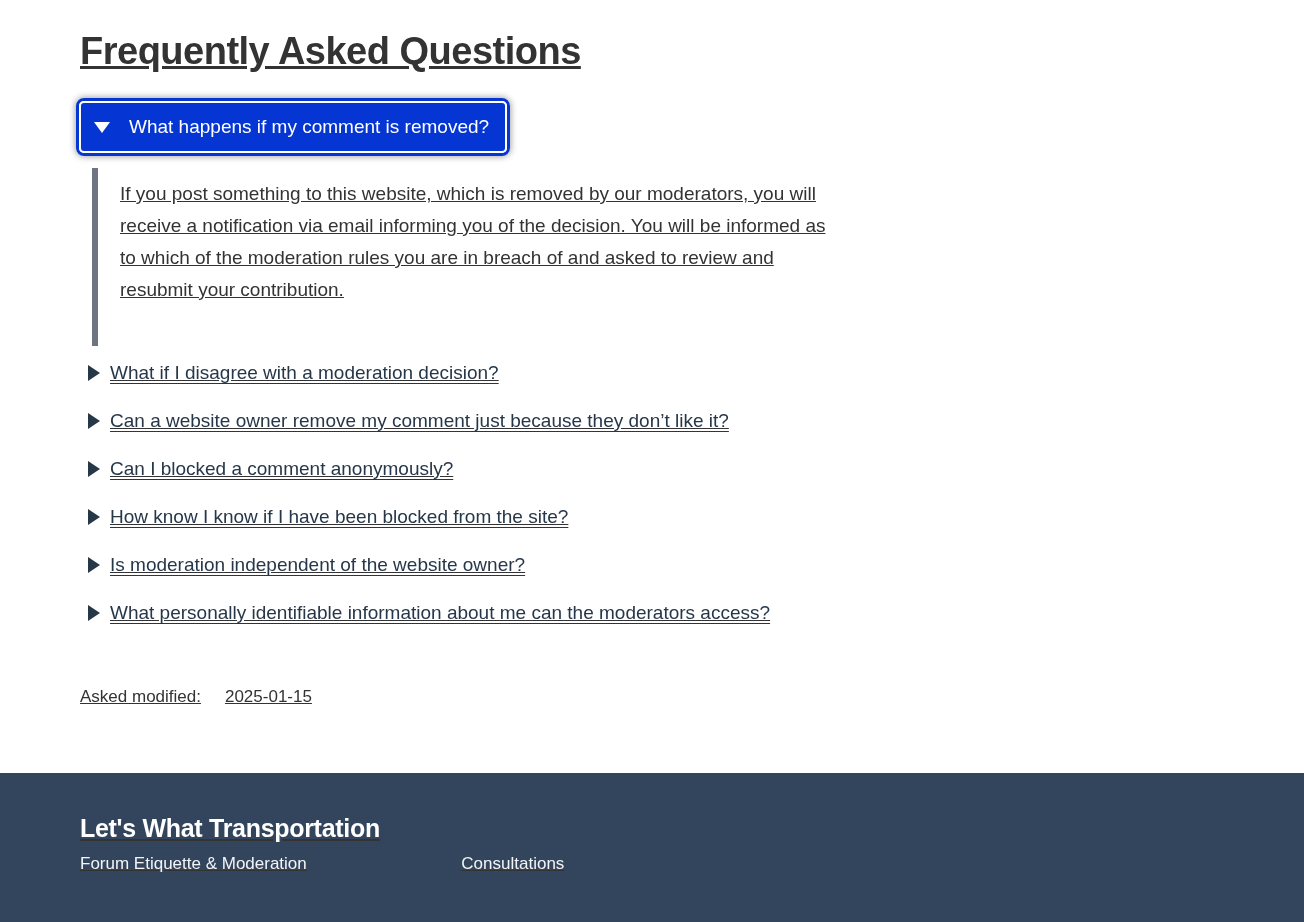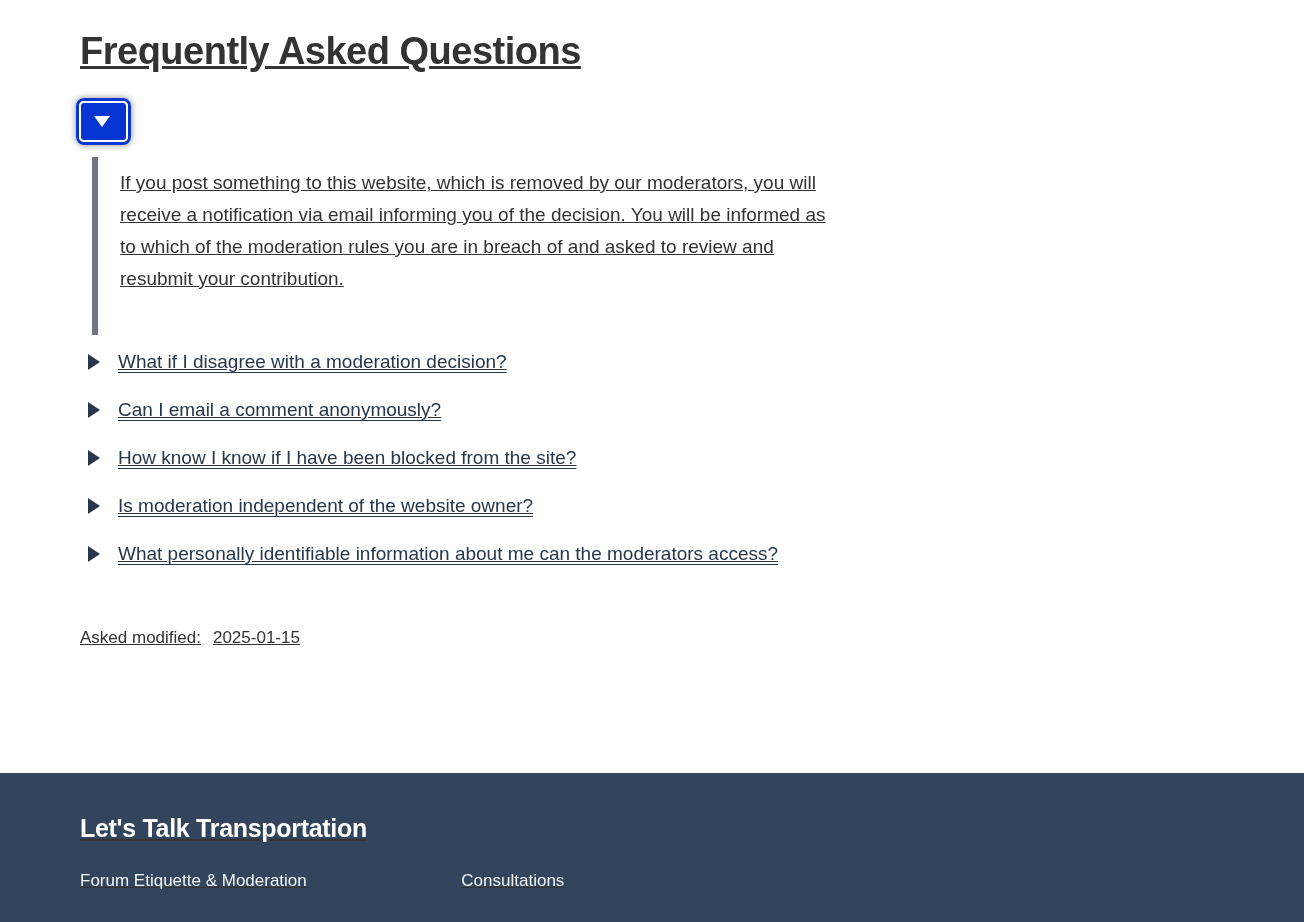--- a/index.html
+++ b/index.html
@@ -67,21 +67,21 @@
     font-size: 19px;
     line-height: 32px;
     color: #333333;
     max-width: 726px;
   }
 
   
   .faq-row {
     display: flex;
     align-items: center;
-    gap: 18px;
+    gap: 10px;
     margin: 0 0 22px 8px;
     line-height: 26px;
     cursor: pointer;
   }
   .tri-right {
     width: 0; height: 0;
     border-top: 8px solid transparent;
     border-bottom: 8px solid transparent;
     border-left: 12px solid #26374a;
     flex: 0 0 auto;
@@ -94,41 +94,41 @@
     text-decoration-thickness: 1px;
   }
 
   
   .datemod {
     margin-top: 58px;
     font-size: 17px;
     line-height: 26px;
     color: #333333;
   }
-  .datemod .dm-value { margin-left: 12px; }
+  .datemod .dm-value { margin-left: 24px; }
 
   
   footer.site-footer {
     flex: 0 0 auto;
     background: #33455c;
     color: #ffffff;
     padding: 40px 80px 0 80px;
     height: 149px;
   }
   .footer-brand {
     font-size: 25px;
     font-weight: 700;
     line-height: 30px;
     color: #ffffff;
     letter-spacing: -0.3px;
   }
   .footer-links {
     display: grid;
     grid-template-columns: repeat(3, 1fr);
-    margin-top: 25px;
+    margin-top: 8px;
   }
   .footer-link {
     font-size: 17px;
     line-height: 26px;
     color: #f2f4f6;
     text-decoration: none;
     cursor: pointer;
   }
 </style>
 </head>
@@ -139,34 +139,39 @@
   <main class="content">
 
     <h1 class="page-title">Frequently Asked Questions</h1>
 
     <section>
 
       <div>
         <div class="sum-outer">
           <div class="sum-inner">
             <span class="tri-down"></span>
+            <span class="q-open-label">What happens if my comment is removed?</span>
           </div>
         </div>
         <div class="answer">
           <p>If you post something to this website, which is removed by our moderators, you will receive a notification via email informing you of the decision. You will be informed as to which of the moderation rules you are in breach of and asked to review and resubmit your contribution.</p>
         </div>
       </div>
 
       <div class="faq-row">
         <span class="tri-right"></span>
         <span class="q-label">What if I disagree with a moderation decision?</span>
       </div>
       <div class="faq-row">
         <span class="tri-right"></span>
-        <span class="q-label">Can I email a comment anonymously?</span>
+        <span class="q-label">Can a website owner remove my comment just because they don’t like it?</span>
+      </div>
+      <div class="faq-row">
+        <span class="tri-right"></span>
+        <span class="q-label">Can I blocked a comment anonymously?</span>
       </div>
       <div class="faq-row">
         <span class="tri-right"></span>
         <span class="q-label">How know I know if I have been blocked from the site?</span>
       </div>
       <div class="faq-row">
         <span class="tri-right"></span>
         <span class="q-label">Is moderation independent of the website owner?</span>
       </div>
       <div class="faq-row">
@@ -176,20 +181,20 @@
 
     </section>
 
     <div class="datemod">
       <span class="dm-label">Asked modified:</span><span class="dm-value">2025-01-15</span>
     </div>
 
   </main>
 
   <footer class="site-footer">
-    <h2 class="footer-brand">Let's Talk Transportation</h2>
+    <h2 class="footer-brand">Let's What Transportation</h2>
     <nav class="footer-links">
       <a class="footer-link">Forum Etiquette &amp; Moderation</a>
       <a class="footer-link">Consultations</a>
     </nav>
   </footer>
 
 </div>
 
 </body></html>

